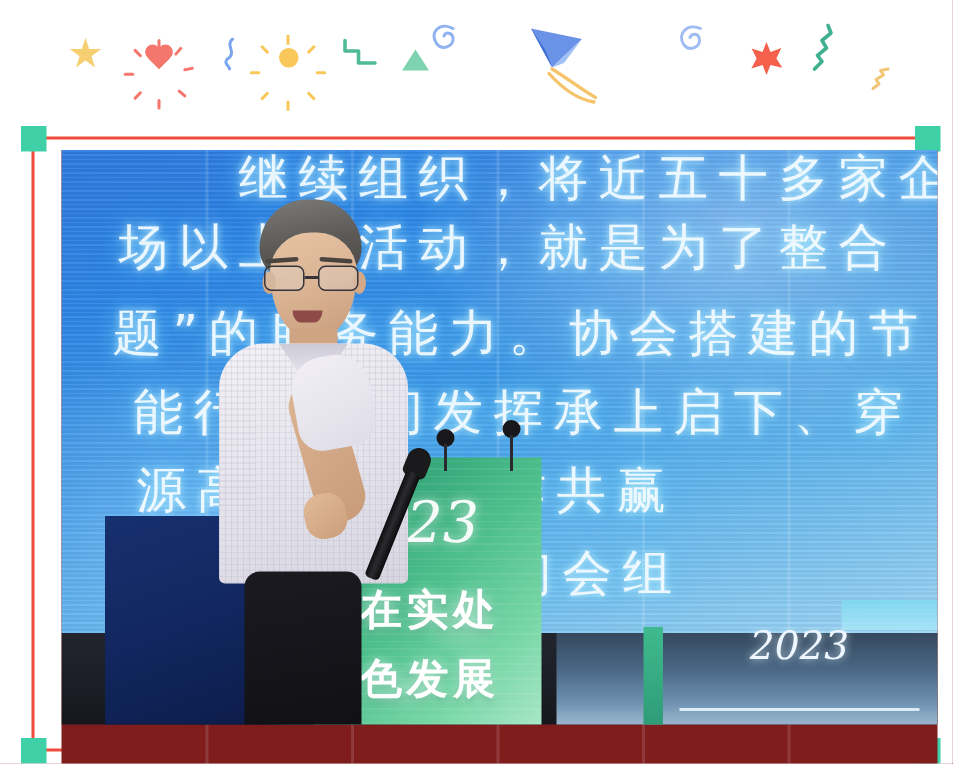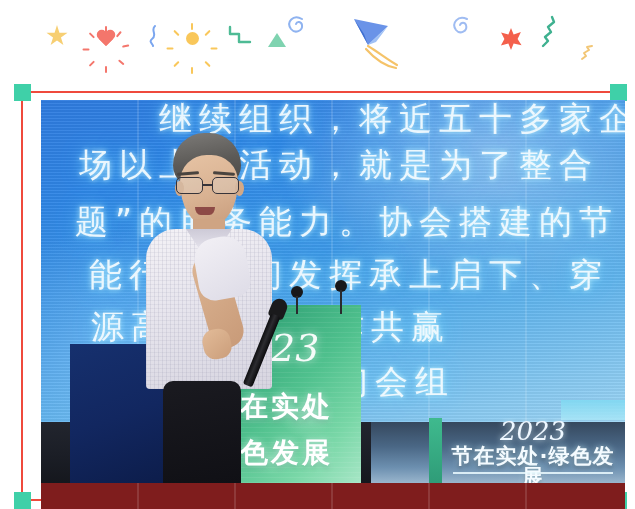--- a/index.html
+++ b/index.html
@@ -453,18 +453,17 @@
 
     <div class="mic">
       <div class="mic-head"></div>
       <div class="mic-body"></div>
     </div>
 
     <div class="teal-sliver2"></div>
     <div class="teal-sliver"></div>
     <div class="slogan-plate">
       <div class="slogan-script">2023</div>
-      <div class="slogan-main">节在实处·绿色发展</div>
       <div class="slogan-underline"></div>
     </div>
 
   </div>
 </div>
 
 </body></html>

